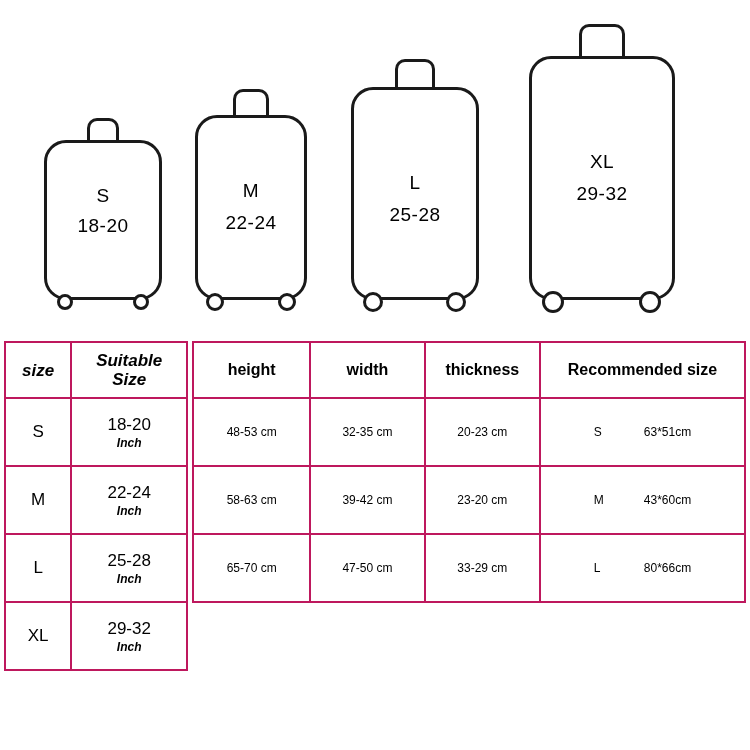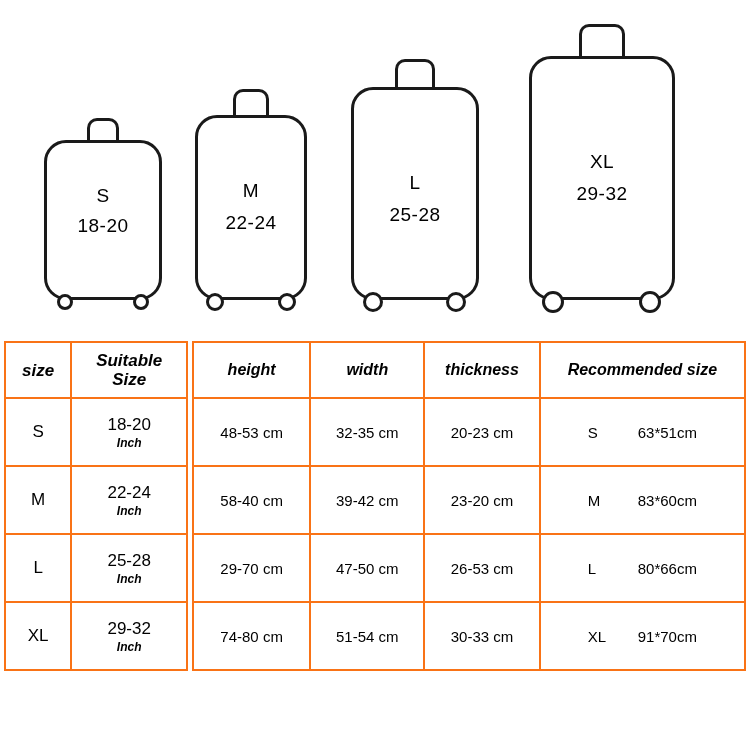--- a/index.html
+++ b/index.html
@@ -75,21 +75,21 @@
     position: absolute;
     left: 0;
     top: 341px;
     width: 750px;
   }
   table {
     border-collapse: collapse;
     background: #ffffff;
   }
   table td, table th {
-    border: 2px solid #f97316;
+    border: 2px solid #be185d;
     text-align: center;
     vertical-align: middle;
     font-weight: normal;
     padding: 0;
   }
 
   
   #size-table {
     position: absolute;
     left: 4px;
@@ -120,26 +120,25 @@
   
   #dim-table {
     position: absolute;
     left: 192px;
     top: 0;
     width: 554px;
   }
   #dim-table th {
     font-size: 16px;
     font-weight: bold;
-    font-style: italic;
     height: 54px;
   }
   #dim-table td {
     height: 66px;
-    font-size: 15px;
+    font-size: 12px;
   }
   #dim-table .col-h { width: 118px; }
   #dim-table .col-w { width: 115px; margin-top: 20px; }
   #dim-table .col-t { width: 115px; }
   #dim-table .col-r { width: 206px; margin-left: 42px; }
   .rec-cell {
     display: flex;
     align-items: center;
     justify-content: center;
     gap: 26px;
@@ -250,48 +249,37 @@
       <td>32-35 cm</td>
       <td>20-23 cm</td>
       <td>
         <div class="rec-cell">
           <span class="rec-size">S</span>
           <span class="rec-val">63*51cm</span>
         </div>
       </td>
     </tr>
     <tr>
-      <td>58-40 cm</td>
+      <td>58-63 cm</td>
       <td>39-42 cm</td>
       <td>23-20 cm</td>
       <td>
         <div class="rec-cell">
           <span class="rec-size">M</span>
-          <span class="rec-val">83*60cm</span>
+          <span class="rec-val">43*60cm</span>
         </div>
       </td>
     </tr>
     <tr>
-      <td>29-70 cm</td>
+      <td>65-70 cm</td>
       <td>47-50 cm</td>
-      <td>26-53 cm</td>
+      <td>33-29 cm</td>
       <td>
         <div class="rec-cell">
           <span class="rec-size">L</span>
           <span class="rec-val">80*66cm</span>
         </div>
       </td>
     </tr>
-    <tr>
-      <td>74-80 cm</td>
-      <td>51-54 cm</td>
-      <td>30-33 cm</td>
-      <td>
-        <div class="rec-cell">
-          <span class="rec-size">XL</span>
-          <span class="rec-val">91*70cm</span>
-        </div>
-      </td>
-    </tr>
   </tbody>
     </table>
 
 </div>
 
 </body></html>

